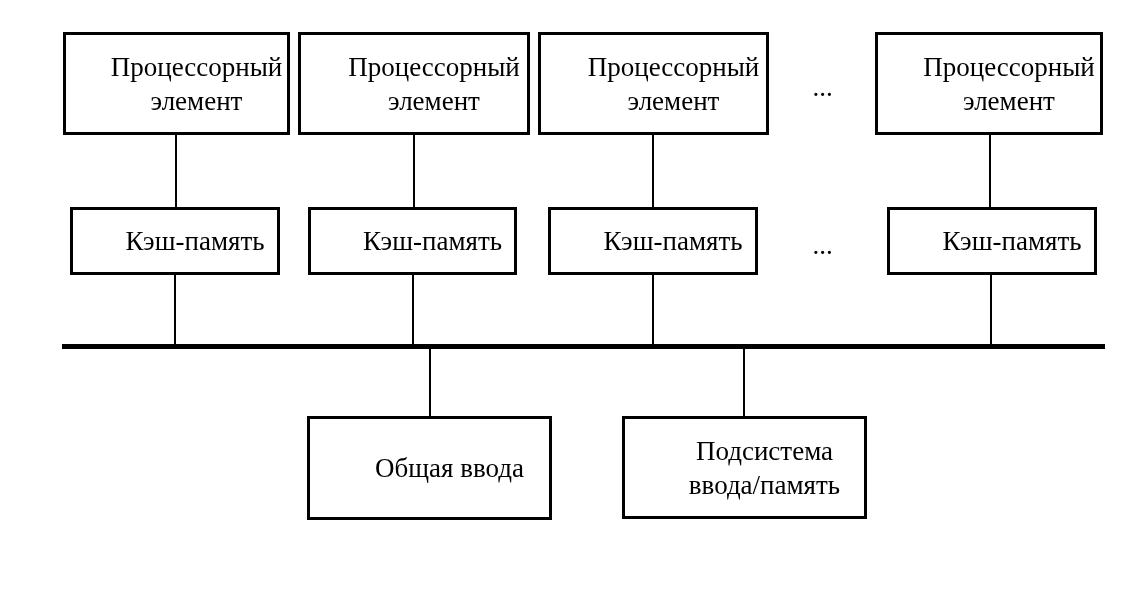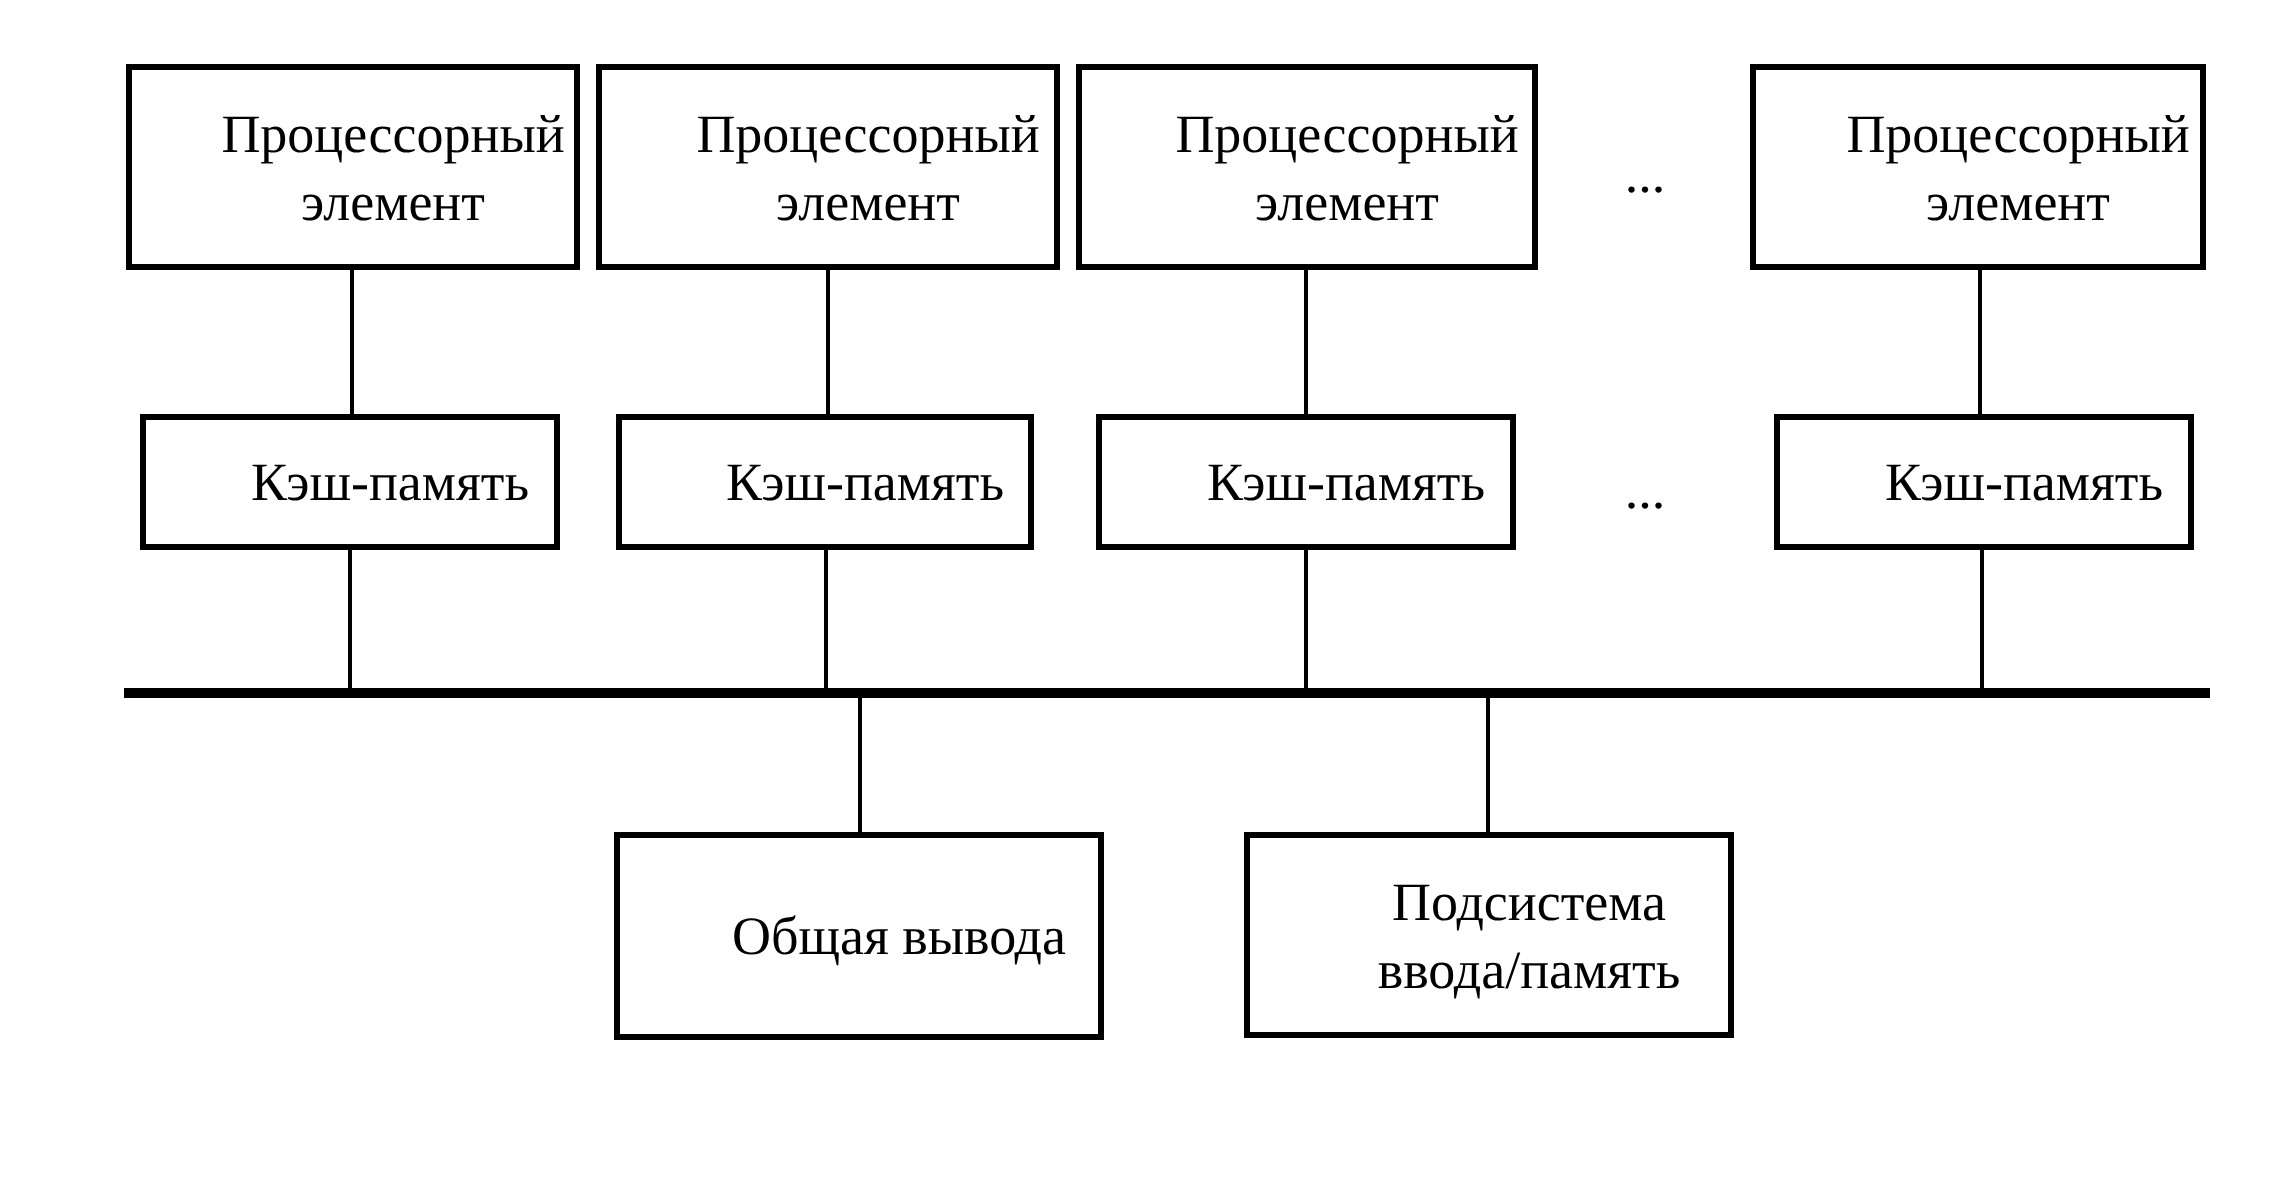--- a/index.html
+++ b/index.html
@@ -97,20 +97,20 @@
   <div class="connector" style="left:652px; top:275px; height:71px"></div>
   <div class="connector" style="left:990px; top:275px; height:71px"></div>
 
   <div class="bus" style="left:62px; top:344px; width:1043px"></div>
 
 
   <div class="connector" style="left:429px; top:349px; height:67px"></div>
   <div class="connector" style="left:743px; top:349px; height:67px"></div>
 
   <div class="box" style="left:307px; top:416px; width:245px; height:104px">
-    <span>Общая вывода</span>
+    <span>Общая ввода</span>
   </div>
 
   <div class="box" style="left:622px; top:416px; width:245px; height:103px">
     <span>Подсистема ввода/память</span>
   </div>
 
 </div>
 
 </body></html>

